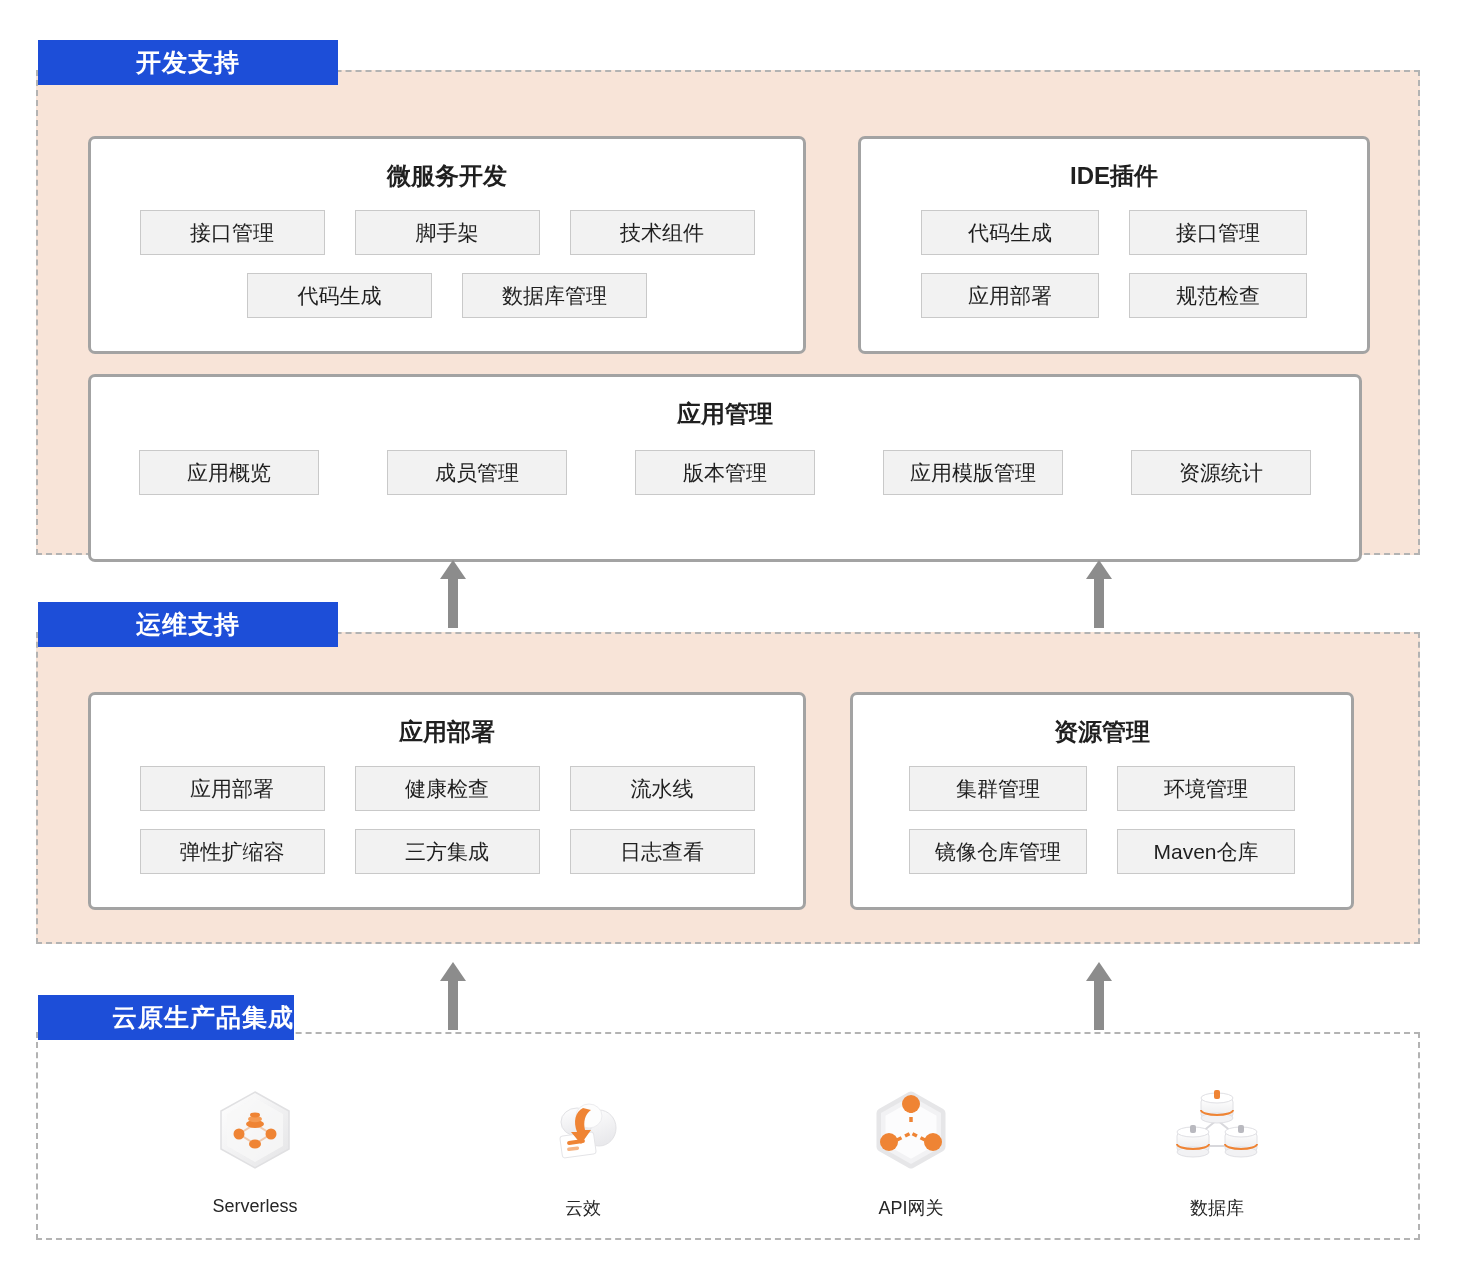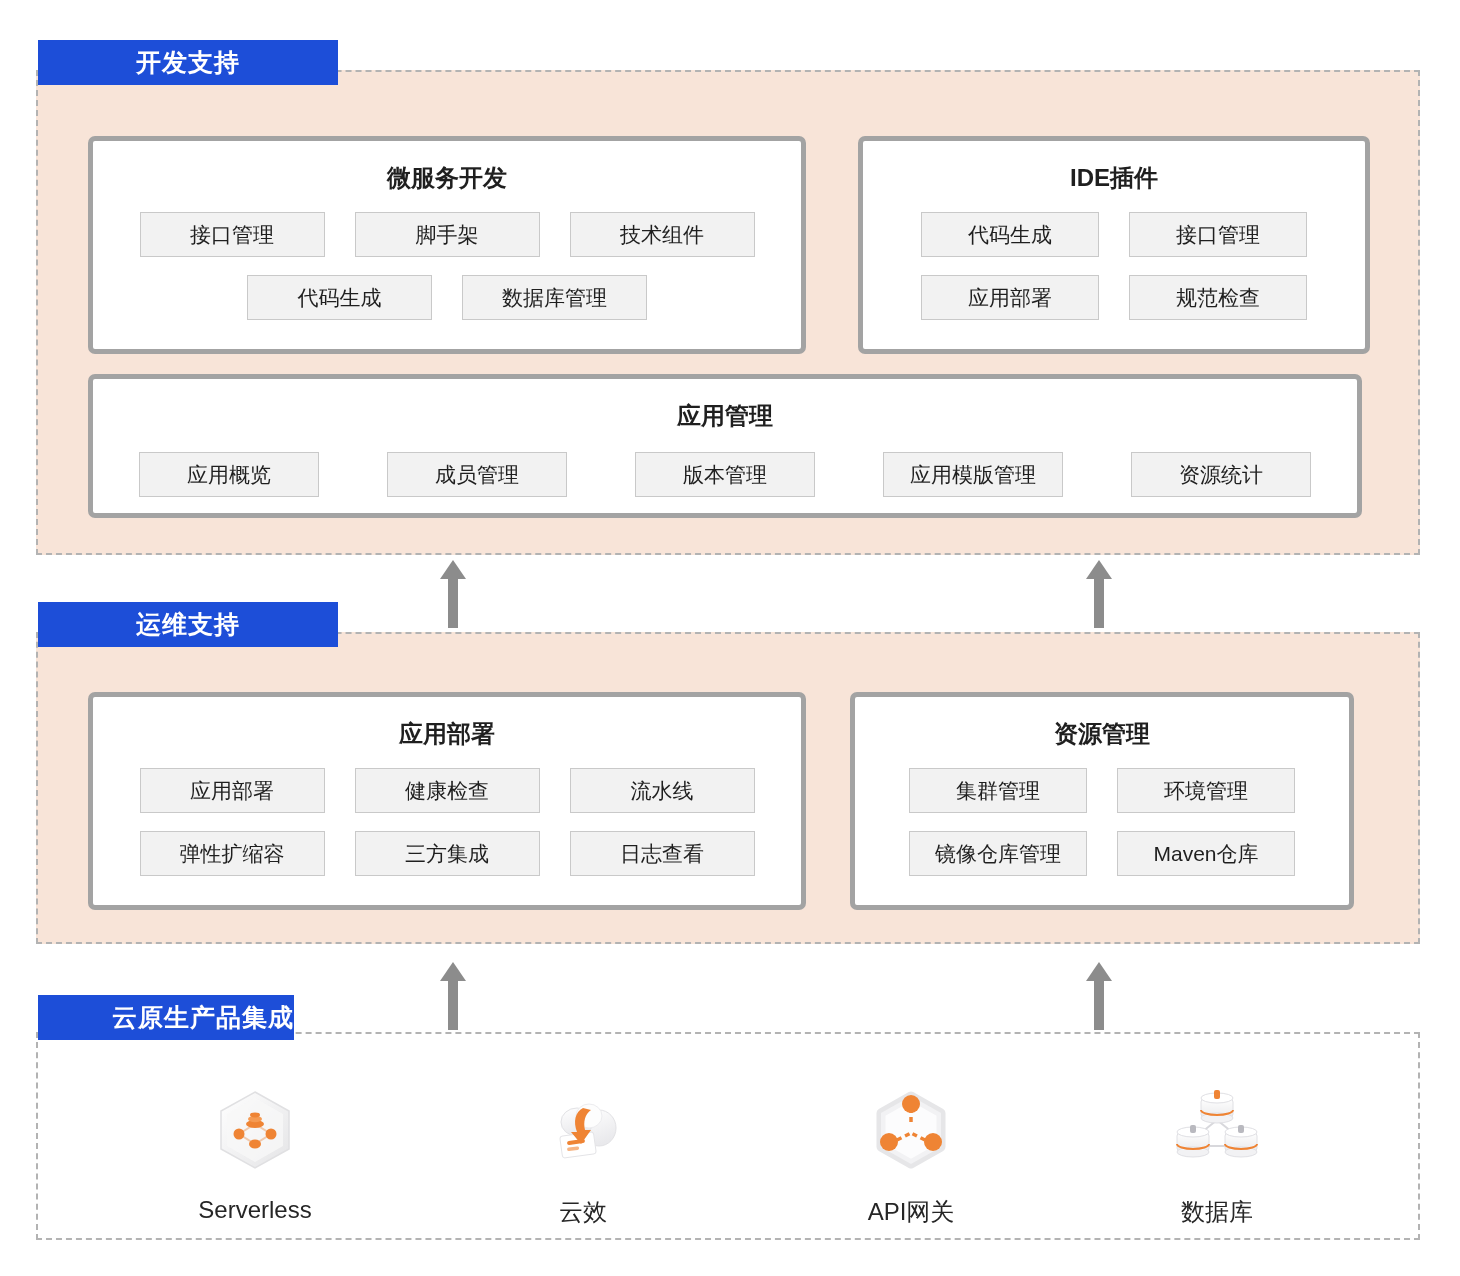--- a/index.html
+++ b/index.html
@@ -30,21 +30,21 @@
     align-items: center;
     height: 45px;
   }
   .badge.centered { justify-content: center; }
   .badge.lefty { justify-content: flex-end; padding-left: 28px; }
 
   
   .card {
     position: absolute;
     background: #ffffff;
-    border: 5px solid #a3a3a3;
+    border: 3px solid #a3a3a3;
     border-radius: 7px;
   }
   .card-title {
     text-align: center;
     font-size: 24px;
     font-weight: bold;
     color: #1f1f1f;
     margin-top: 21px;
   }
   .chips {
@@ -91,21 +91,21 @@
     position: absolute;
     width: 210px;
     text-align: center;
   }
   .product .iconbox {
     height: 96px;
     display: flex; align-items: center; justify-content: center;
   }
   .product .plabel {
     margin-top: 18px;
-    font-size: 24px;
+    font-size: 18px;
     color: #262626;
   }
 </style>
 </head>
 <body>
 
 <div id="canvas">
 
   <div class="section filled" style="left:36px; top:70px; width:1384px; height:485px;"></div>
 
@@ -127,21 +127,21 @@
   <div class="card" style="left:850px; top:136px; width:512px; height:218px;margin-left:8px;">
     <div class="card-title">IDE插件</div>
     <div class="chips grid2">
       <div class="chip">代码生成</div>
       <div class="chip">接口管理</div>
       <div class="chip">应用部署</div>
       <div class="chip">规范检查</div>
     </div>
   </div>
 
-  <div class="card" style="left:88px; top:374px; width:1274px; height:144px;">
+  <div class="card" style="left:88px; top:374px; width:1274px; height:188px;">
     <div class="card-title">应用管理</div>
     <div class="chips grid5">
       <div class="chip">应用概览</div>
       <div class="chip">成员管理</div>
       <div class="chip">版本管理</div>
       <div class="chip wide">应用模版管理</div>
       <div class="chip">资源统计</div>
     </div>
   </div>
 

